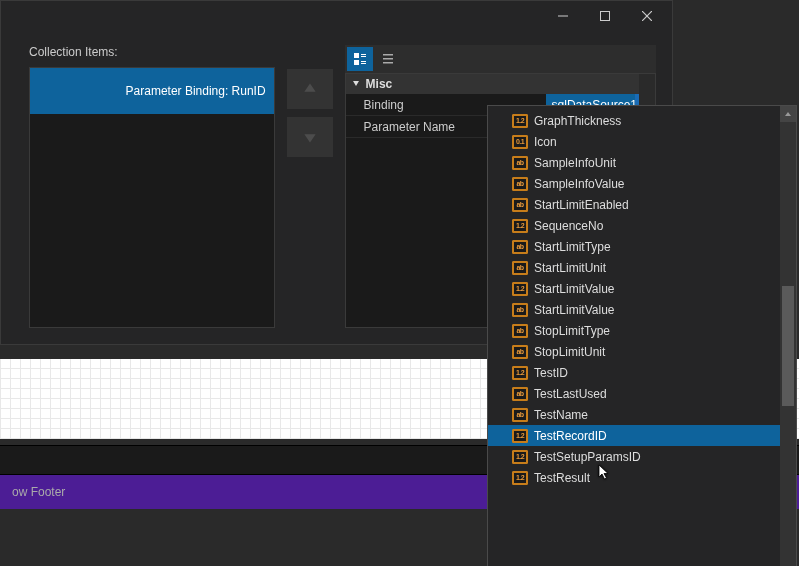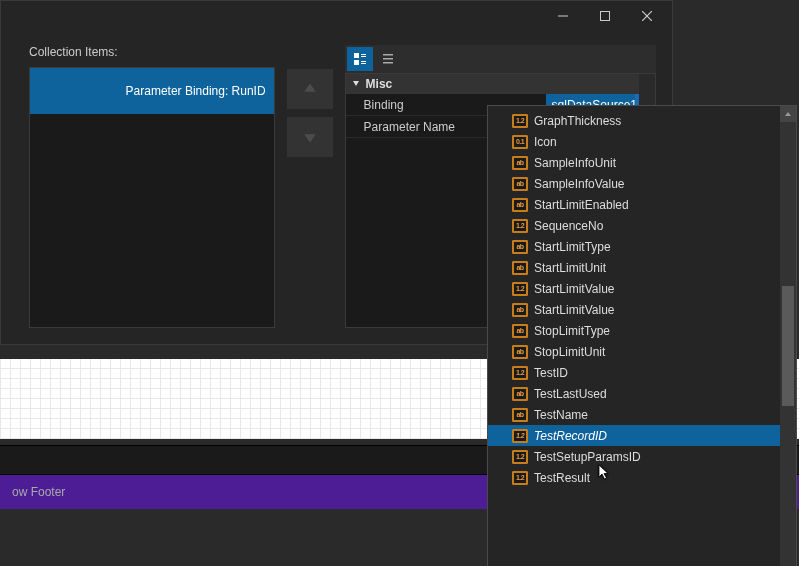--- a/index.html
+++ b/index.html
@@ -46,21 +46,21 @@
 .dark-strip { height: 30px; background: #1a1a1a; border-top: 1px solid #000; border-bottom: 1px solid #000; margin-top: 6px; }
 .footer-row { background: #4c1d95; padding: 10px 12px; color: #aaa; }
 
 .dropdown {
   position: absolute; left: 487px; top: 105px; width: 310px; height: 538px;
   background: #252526; border: 1px solid #4a4a4a; z-index: 50;
   display: flex; flex-direction: column;
 }
 .dd-list { flex: 1; overflow: hidden; position: relative; padding: 4px 0; }
 .dd-item { display: flex; align-items: center; gap: 6px; padding: 2px 10px 2px 24px; height: 21px; color: #dddddd; }
-.dd-item.selected { background: #0e639c; color: #fff; font-style: italic; }
+.dd-item.selected { background: #0e639c; color: #fff; }
 .dd-icon { width: 16px; height: 14px; border: 1px solid #c77d1a; background: #c77d1a; display: inline-flex; align-items: center; justify-content: center; color: #1a1a1a; font-size: 8px; font-weight: bold; border-radius: 1px; flex-shrink: 0; position: relative; }
 .dd-icon::before { content: ''; position: absolute; left: 1px; top: 1px; bottom: 1px; right: 1px; background: #1a1a1a; }
 .dd-icon span { position: relative; z-index: 1; color: #e89a3c; font-size: 7px; letter-spacing: -0.5px; }
 .dd-sb { position: absolute; right: 0; top: 0; bottom: 0; width: 16px; background: #333; }
 .dd-sb-up, .dd-sb-down { position: absolute; left: 0; right: 0; height: 16px; background: #444; display:flex; align-items:center; justify-content:center; }
 .dd-sb-up { top: 0; } .dd-sb-down { bottom: 0; }
 .dd-thumb { position: absolute; left: 2px; right: 2px; top: 180px; height: 120px; background: #5a5a5a; }
 .dd-footer { height: 32px; border-top: 1px solid #3a3a3a; display: flex; align-items: center; justify-content: center; }
 .dd-clear { width: 80px; height: 22px; background: #333333; border: 1px solid #4a4a4a; color: #ddd; display:flex; align-items:center; justify-content:center; }
 

